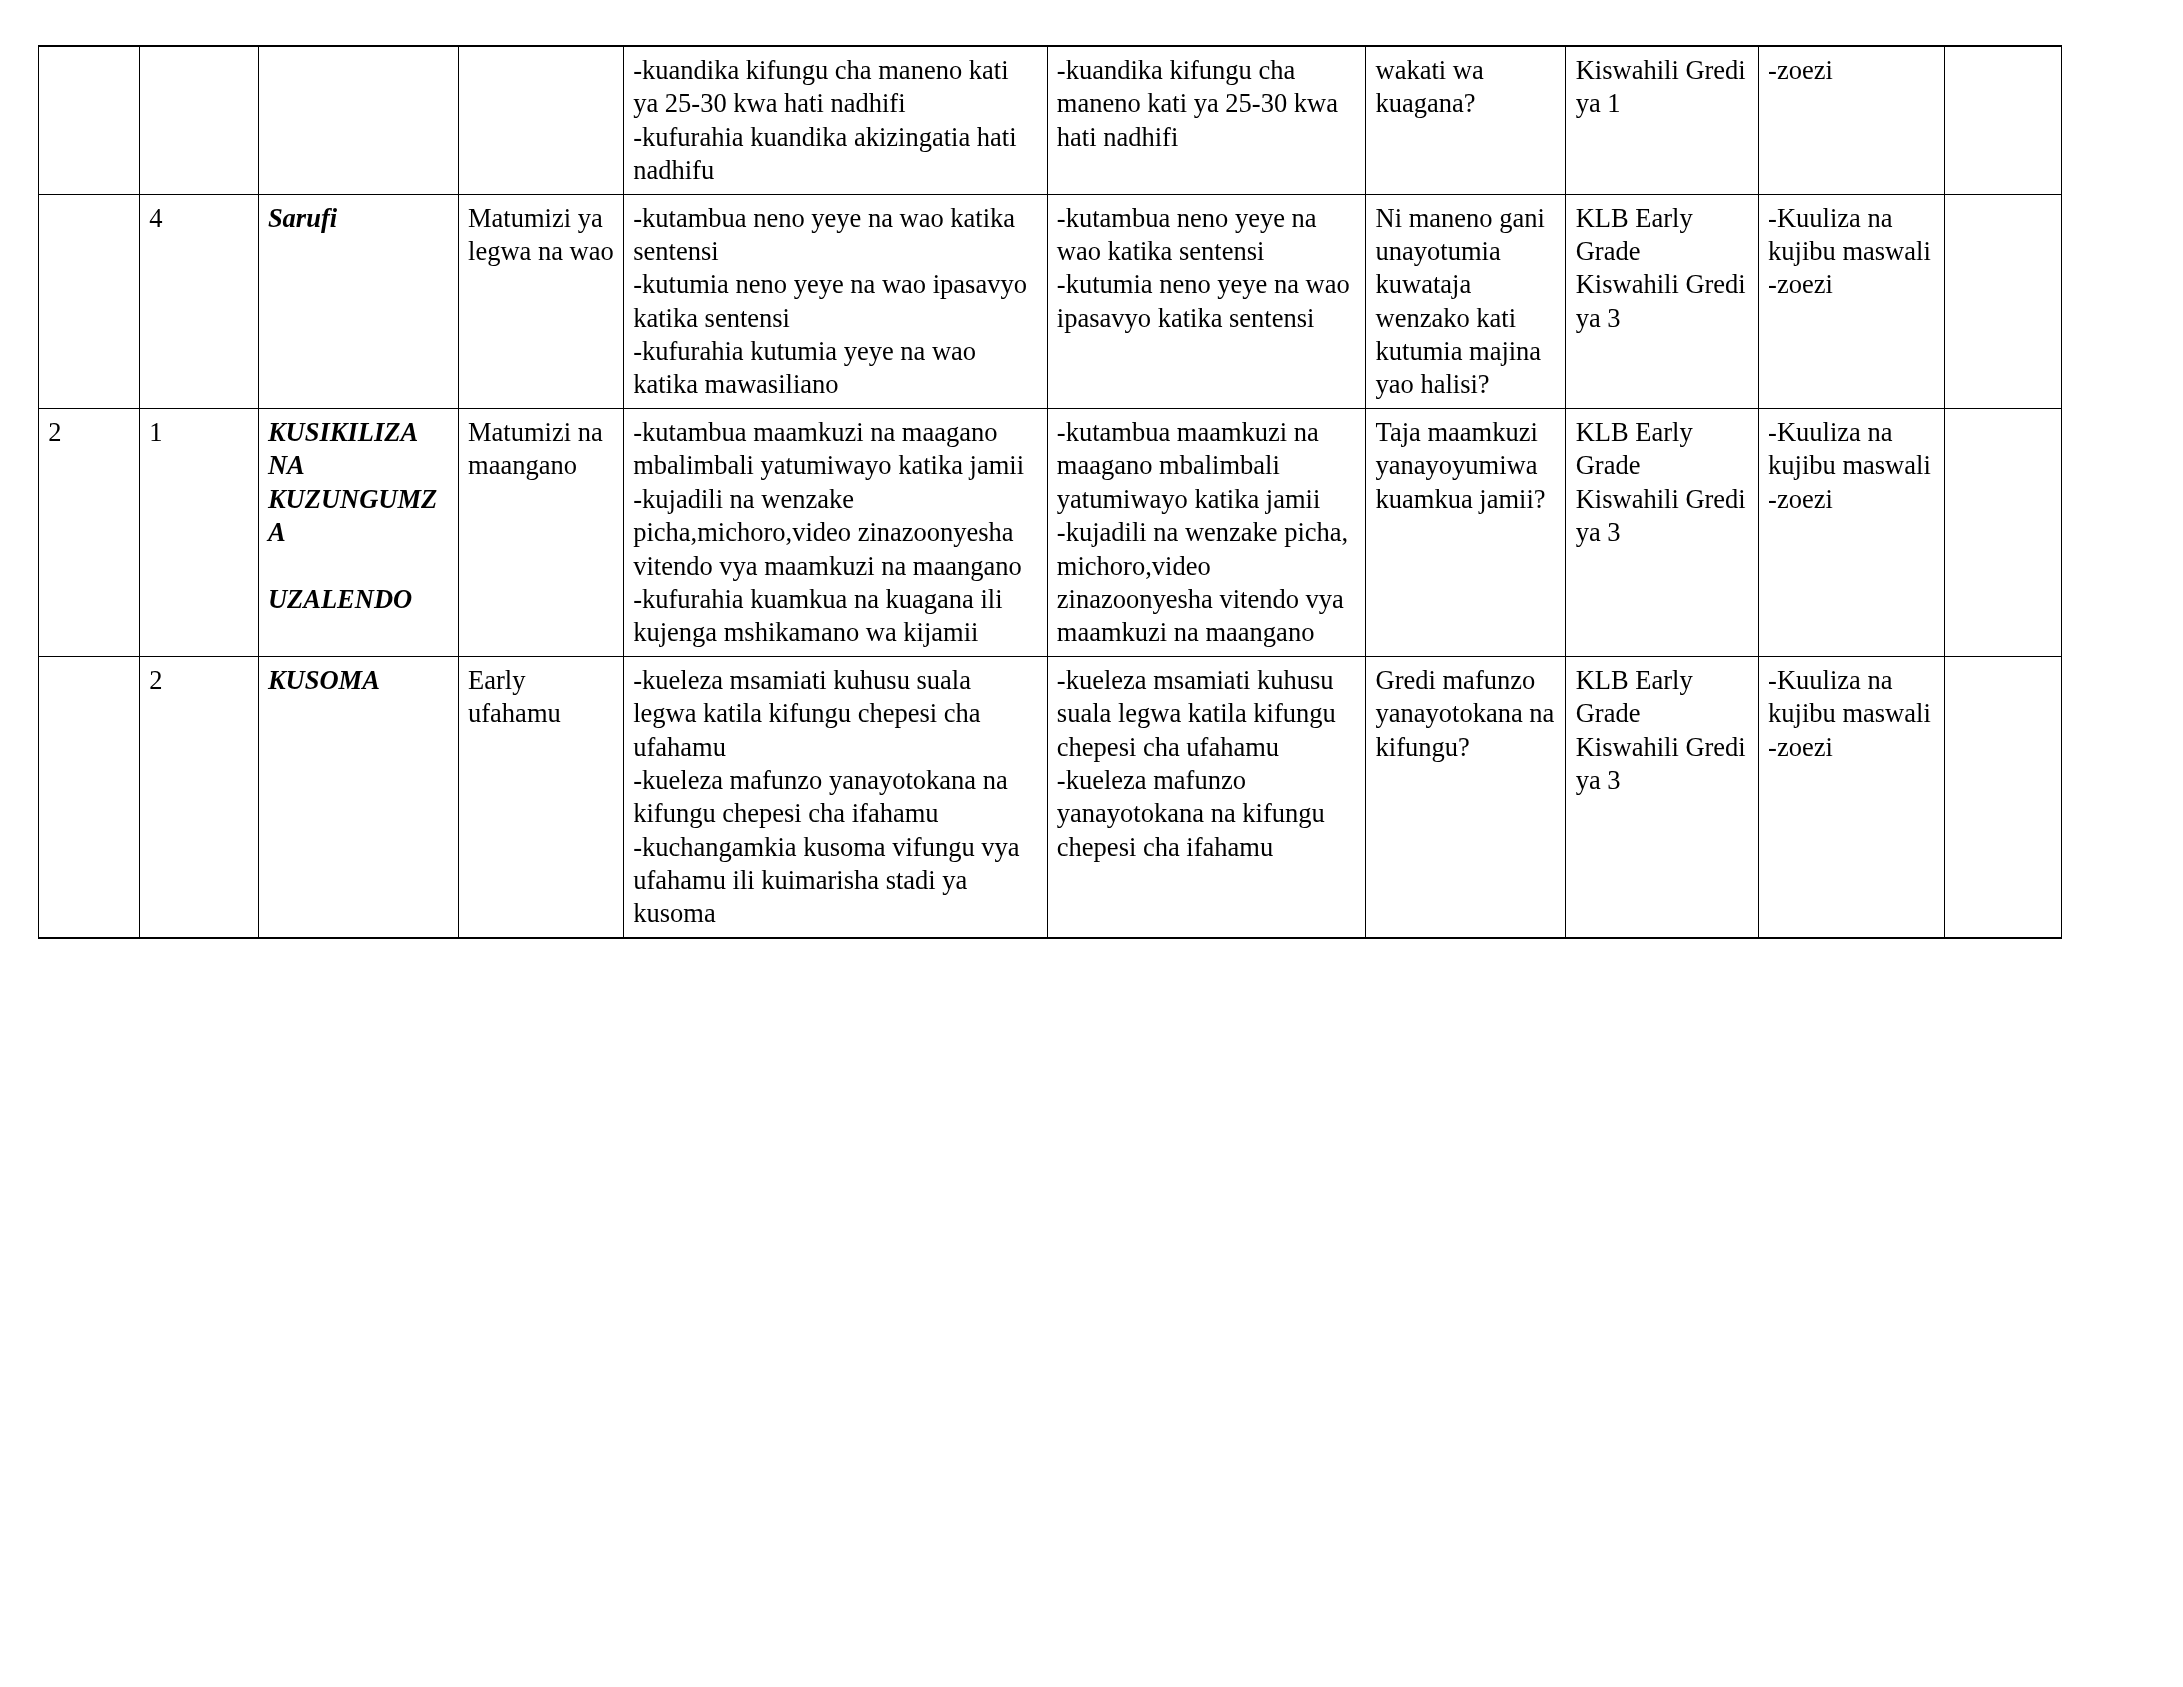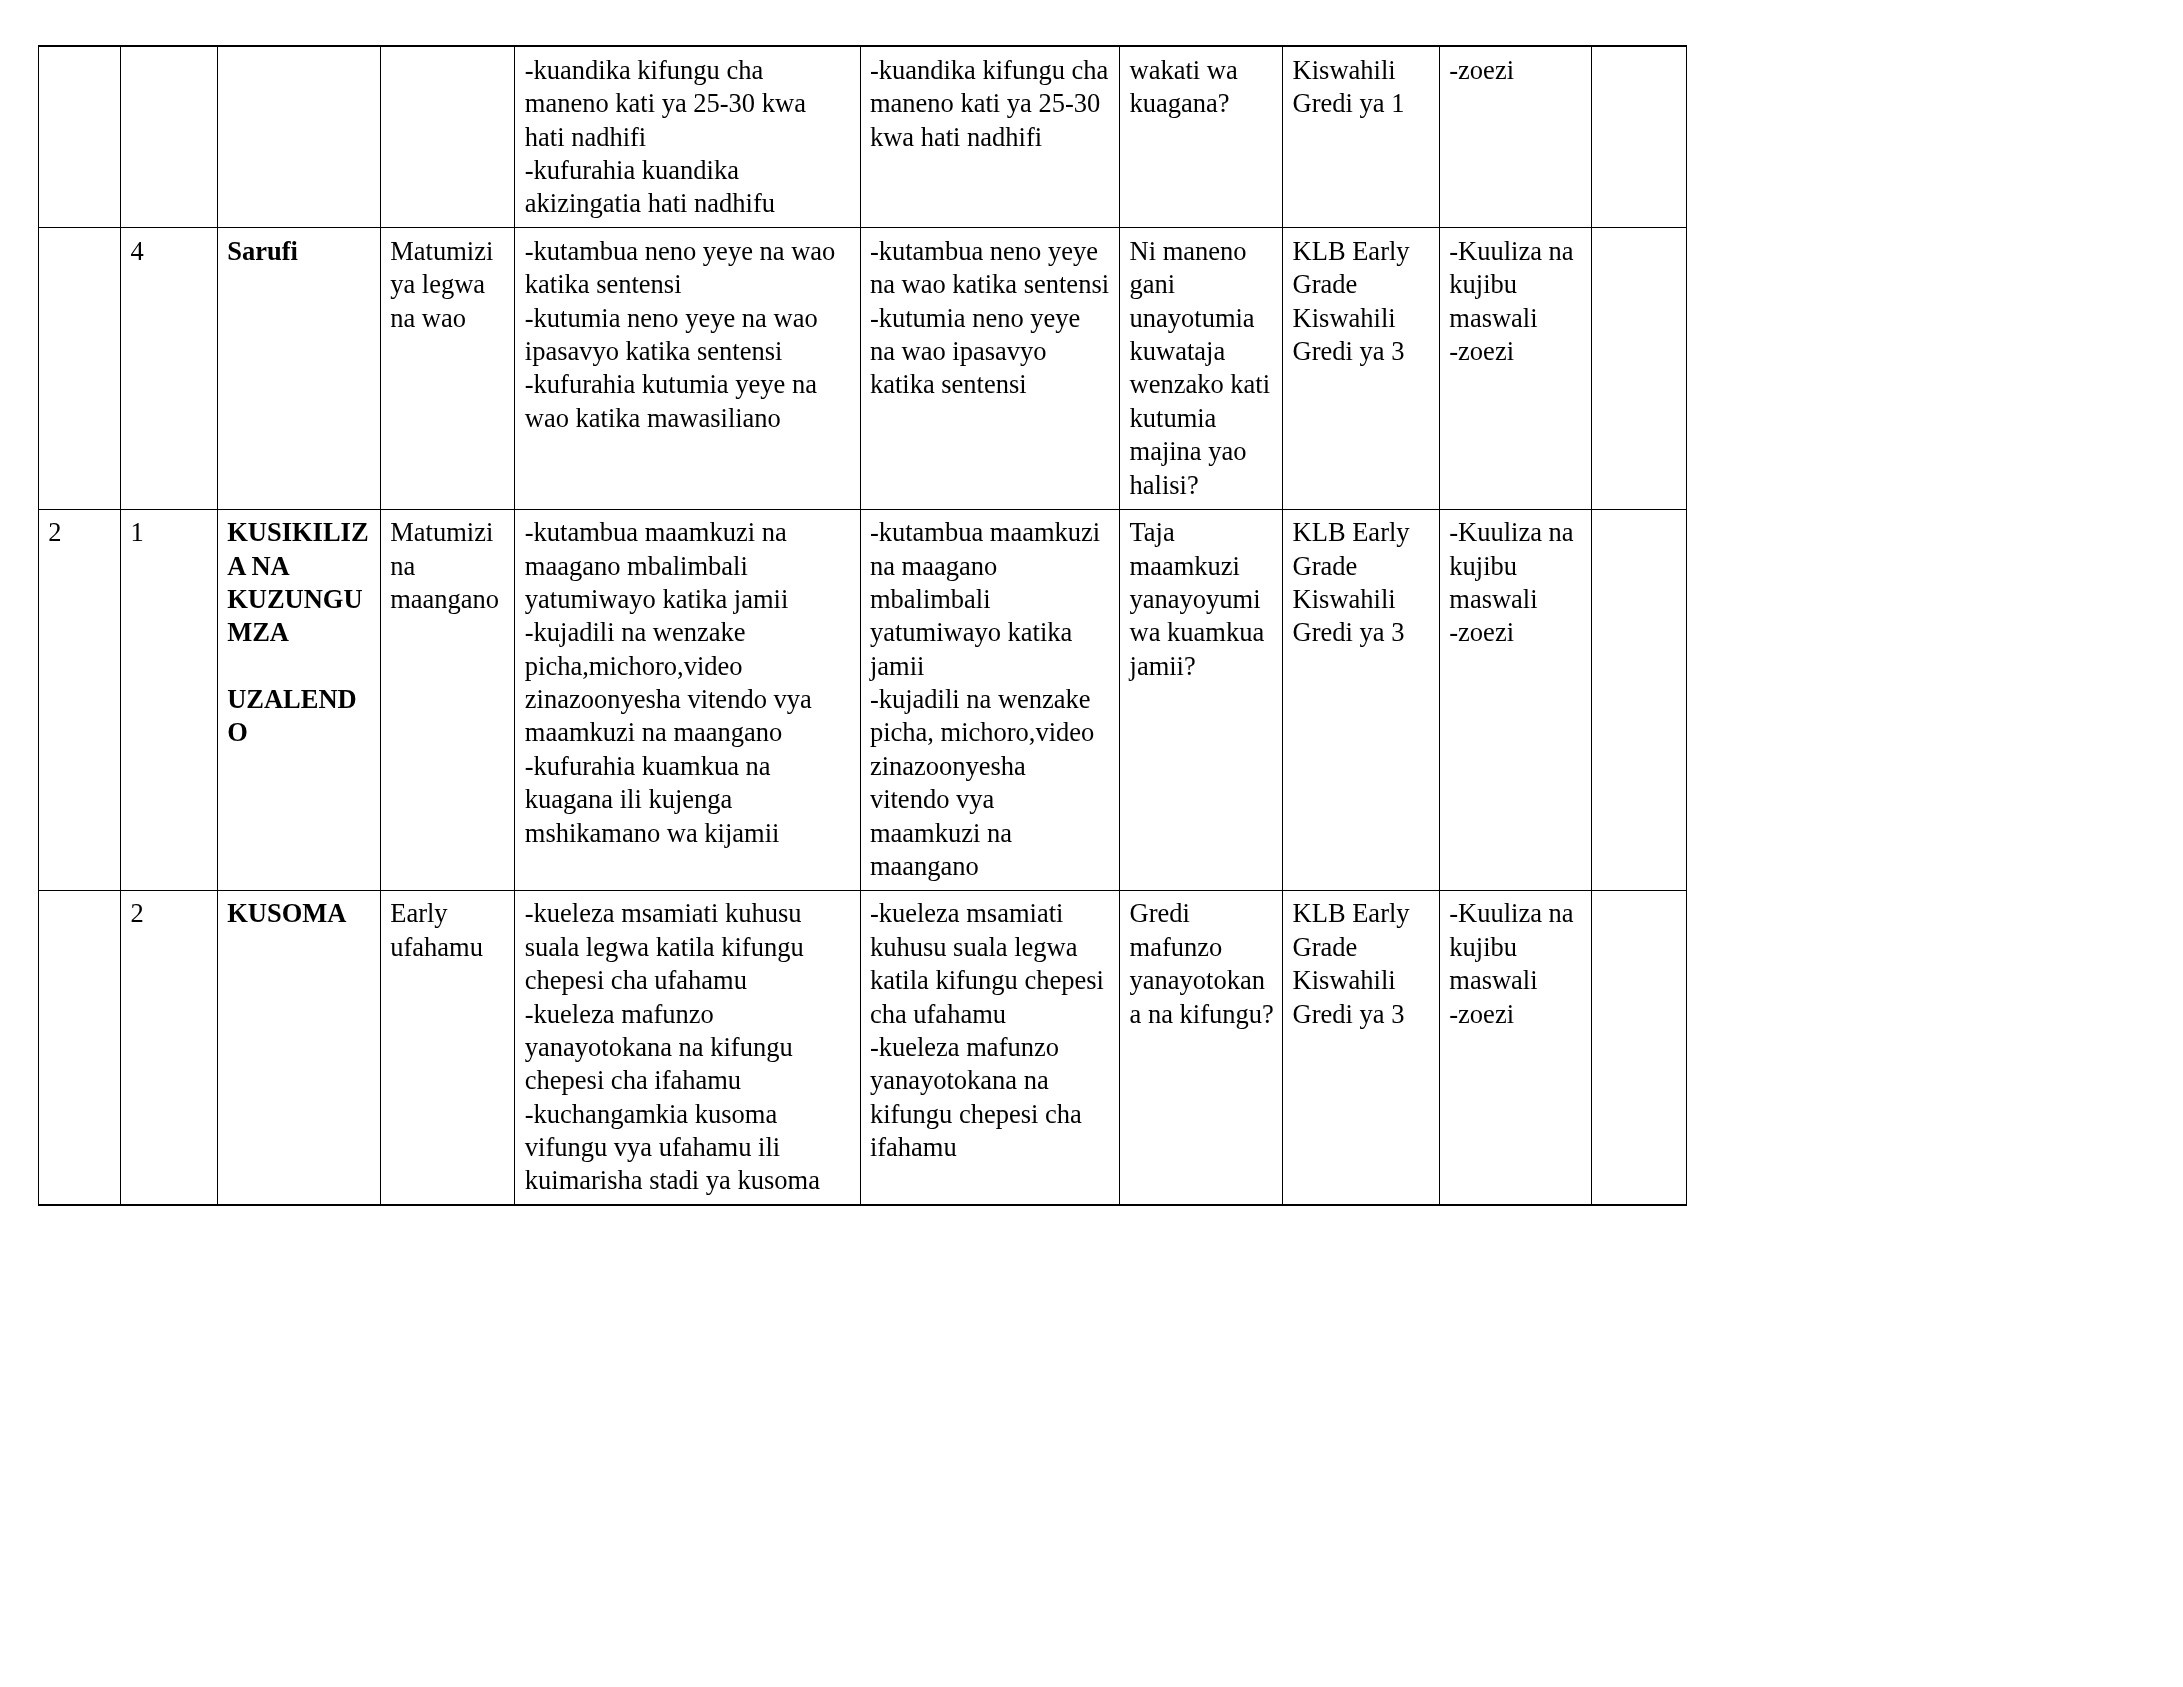--- a/index.html
+++ b/index.html
@@ -20,21 +20,21 @@
     width: 2183px;
     height: 1687px;
     background: #ffffff;
     box-sizing: border-box;
     padding: 40px 41px 0 38px;
   }
 
   table.scheme {
     border-collapse: collapse;
     table-layout: fixed;
-    width: 1649px;
+    width: 2024px;
     margin-top: 5.3px;
   }
 
   table.scheme td {
     border: 1.3px solid #000000;
     vertical-align: top;
     padding: 6.6px 8px 6.6px 9.3px;
     font-size: 26.5px;
     line-height: 1.26;
     font-family: "Liberation Serif", "DejaVu Serif", serif;
@@ -54,20 +54,21 @@
   .c-sub     { width: 85px; }
   .c-obj     { width: 218px; }
   .c-learn   { width: 164px; }
   .c-key     { width: 103px; }
   .c-res     { width: 99px; }
   .c-assess  { width: 96px; }
   .c-ref     { width: 60px;  }
 
   .strand-title {
     font-weight: bold;
+    font-style: italic;
   }
 
   .cell-lines {
     white-space: pre-line;
   }
 
   .blank { }
 
   
   .gap-line { display: block; height: 1.26em; }

